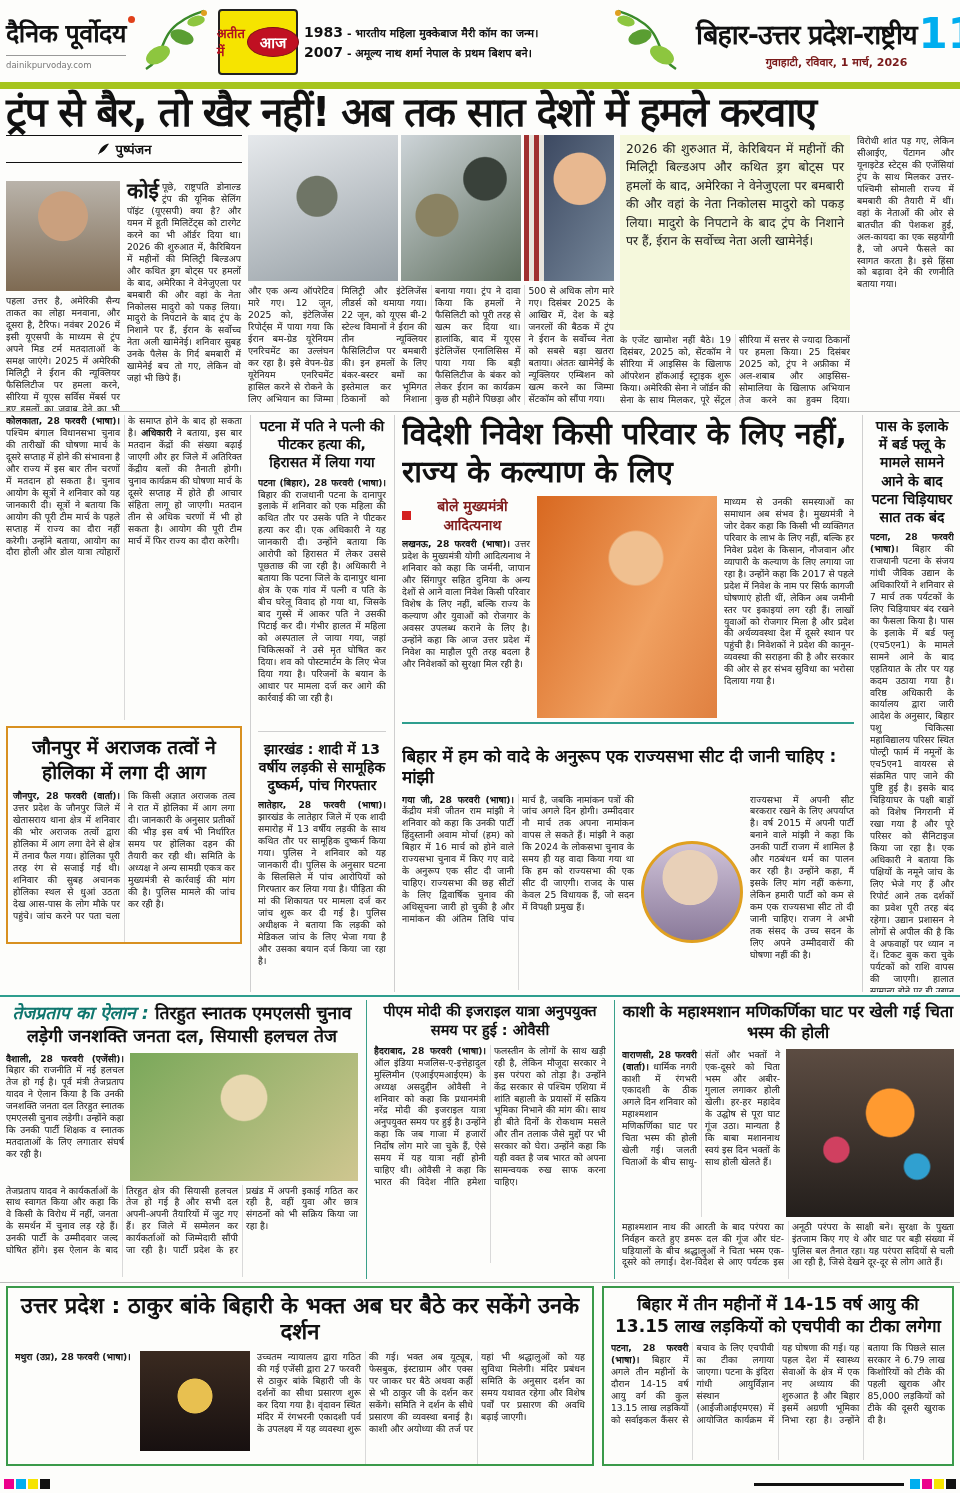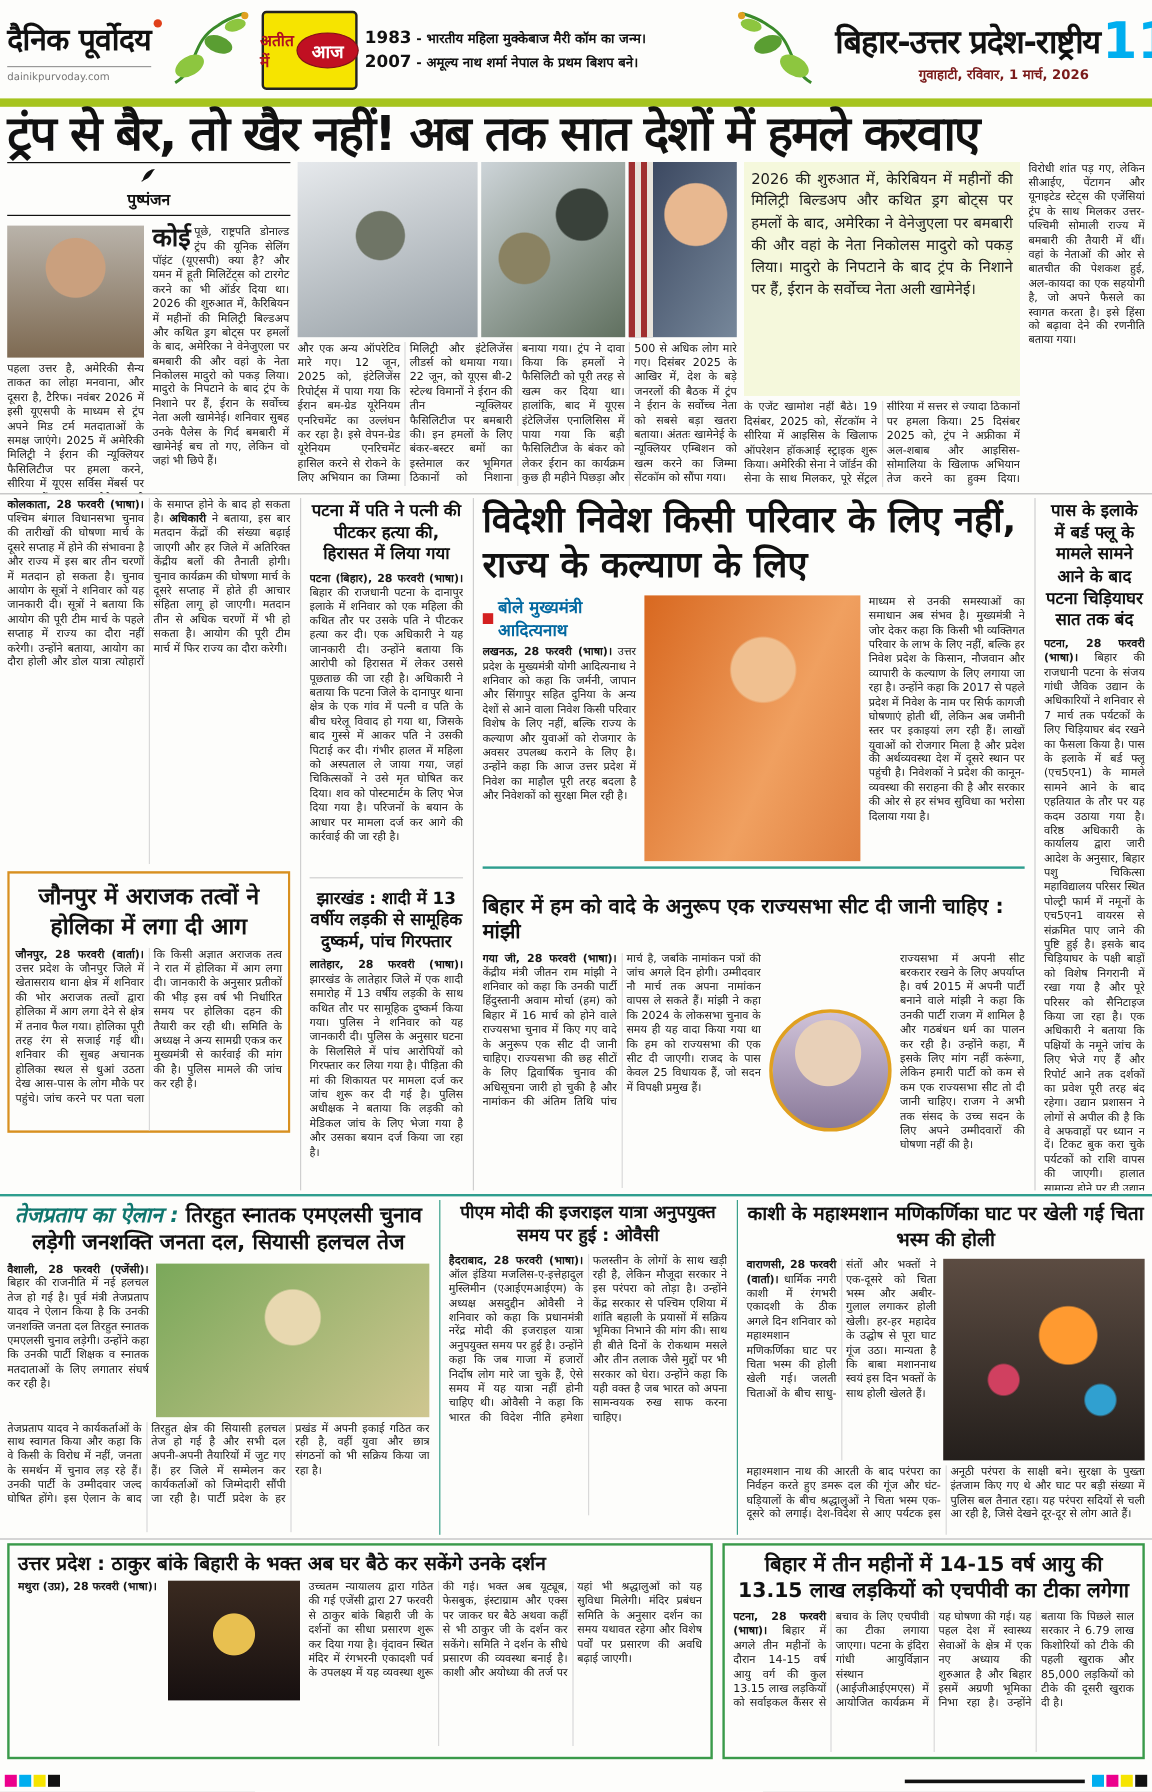--- a/index.html
+++ b/index.html
@@ -26,21 +26,21 @@
   .sec-row{display:flex;align-items:center;justify-content:center;}
   .sec-title{font-size:27px;font-weight:bold;letter-spacing:-1px;white-space:nowrap;}
   .pageno{font-size:42px;font-weight:bold;color:#00aeef;line-height:.9;margin-left:2px;}
   .sec-date{font-size:11px;font-weight:bold;color:#7a1a1a;margin-top:2px;}
   .green-rule{height:7px;background:#a6c41e;margin:0 0 2px 0;}
   
   .lead-headline{font-size:40px;font-weight:900;letter-spacing:-1.5px;margin:2px 6px;line-height:1.05;white-space:nowrap;}
   .lead-story{display:flex;gap:6px;padding:0 6px;height:276px;overflow:hidden;border-bottom:1px solid #bbb;}
   .byline-col{width:236px;flex:none;}
   .byline-head{display:flex;align-items:center;justify-content:center;gap:5px;border-top:1.5px solid #111;
-      border-bottom:1.5px solid #111;font-weight:bold;font-size:13px;padding:4px 0;margin-bottom:8px;flex-direction:column;}
+      border-bottom:1.5px solid #111;font-weight:bold;font-size:13px;padding:4px 0;margin-bottom:18px;}
   .intro-cols{display:flex;gap:7px;}
   .subcol{width:114px;}
   .photo{background:#ccc;}
   .author-photo{width:114px;height:110px;margin-bottom:4px;
       background:radial-gradient(circle at 50% 32%,#caa07e 0 26%,transparent 27%),
                  linear-gradient(#b9b3aa,#7e6a52);}
   .bodytext{font-size:9.2px;line-height:1.3;text-align:justify;margin:0;color:#161616;}
   .dropcap{font-size:21px;font-weight:bold;float:left;line-height:1;margin-right:3px;}
   .dateline{font-weight:bold;}
   .center-block{width:366px;flex:none;}
@@ -73,21 +73,21 @@
   .b2D{flex:1;border-left:1px solid #cfcfcf;padding-left:7px;}
   .head-lg{font-size:21px;font-weight:bold;line-height:1.3;text-align:center;margin:2px 0 6px 0;}
   .head-md{font-size:14px;font-weight:bold;line-height:1.3;text-align:center;margin:2px 0 5px 0;}
   .head-xl{font-size:30px;font-weight:bold;line-height:1.25;margin:0 0 6px 0;}
   .cols2{column-count:2;column-gap:8px;column-rule:1px solid #d9d9d9;}
   .cols3{column-count:3;column-gap:8px;column-rule:1px solid #d9d9d9;}
   .bengal-body{height:305px;overflow:hidden;}
   .boxed{border:2px solid #d89020;padding:5px;margin-top:6px;height:218px;overflow:hidden;box-sizing:border-box;}
   .art{overflow:hidden;}
   .sep{border-top:1px solid #cfcfcf;margin:6px 0;}
-  .kicker{display:flex;align-items:center;gap:4px;color:#0369a1;font-weight:bold;font-size:14px;margin-bottom:4px;}
+  .kicker{display:flex;align-items:center;gap:4px;color:#7f1d1d;font-weight:bold;font-size:14px;margin-bottom:4px;text-align:center;}
   .ksq{width:9px;height:9px;background:#d42020;flex:none;}
   .yogi-body{display:flex;gap:7px;height:222px;overflow:hidden;}
   .yogi-left{width:128px;flex:none;}
   .yogi-photo{width:180px;height:222px;flex:none;
       background:radial-gradient(circle at 55% 28%,#f0c090 0 14%,transparent 15%),
                  linear-gradient(115deg,#d86820,#f0a060 60%,#e08040);}
   .yogi-right{flex:1;}
   .manjhi-head{font-size:17px;font-weight:bold;line-height:1.25;margin:4px 0 5px 0;border-top:2px solid #2e9e8e;padding-top:22px;}
   .manjhi-body{display:flex;gap:7px;height:196px;overflow:hidden;}
   .manjhi-photo{width:96px;height:96px;border-radius:50%;border:3px solid #e0a020;flex:none;align-self:center;
@@ -105,21 +105,21 @@
   .kashi-row{display:flex;gap:6px;height:168px;margin-bottom:4px;}
   .kashi-photo{width:168px;flex:none;
       background:radial-gradient(circle at 62% 38%,#ff9a30 0 16%,transparent 17%),
                  radial-gradient(circle at 30% 60%,#d04060 0 8%,transparent 9%),
                  radial-gradient(circle at 78% 70%,#30a0d0 0 7%,transparent 8%),
                  linear-gradient(#5c4c42,#241f1c);}
   .band4{height:186px;}
   .gbox{border:2px solid #3a9a4a;padding:5px 7px;box-sizing:border-box;overflow:hidden;}
   .b4A{width:588px;flex:none;}
   .b4B{flex:1;}
-  .mat-head{font-size:16px;font-weight:bold;line-height:1.2;text-align:left;margin:0 0 5px 0;}
+  .mat-head{font-size:22px;font-weight:bold;line-height:1.2;text-align:center;margin:0 0 5px 0;}
   .mat-row{display:flex;gap:7px;height:138px;overflow:hidden;}
   .deity-photo{width:110px;height:100px;flex:none;
       background:radial-gradient(circle at 50% 45%,#e8c050 0 22%,transparent 23%),linear-gradient(#3a2a20,#171010);}
   .hpv-head{font-size:17px;font-weight:bold;line-height:1.3;text-align:center;margin:0 0 5px 0;}
   .hpv-body{column-count:4;column-gap:8px;column-rule:1px solid #d9d9d9;height:118px;overflow:hidden;}
   .mat-cols{column-count:3;column-gap:8px;column-rule:1px solid #d9d9d9;flex:1;height:138px;overflow:hidden;}
   
   .regmarks{position:absolute;bottom:4px;display:flex;gap:2px;align-items:center;}
   .regmarks.left{left:4px;}
   .regmarks.right{right:4px;}

